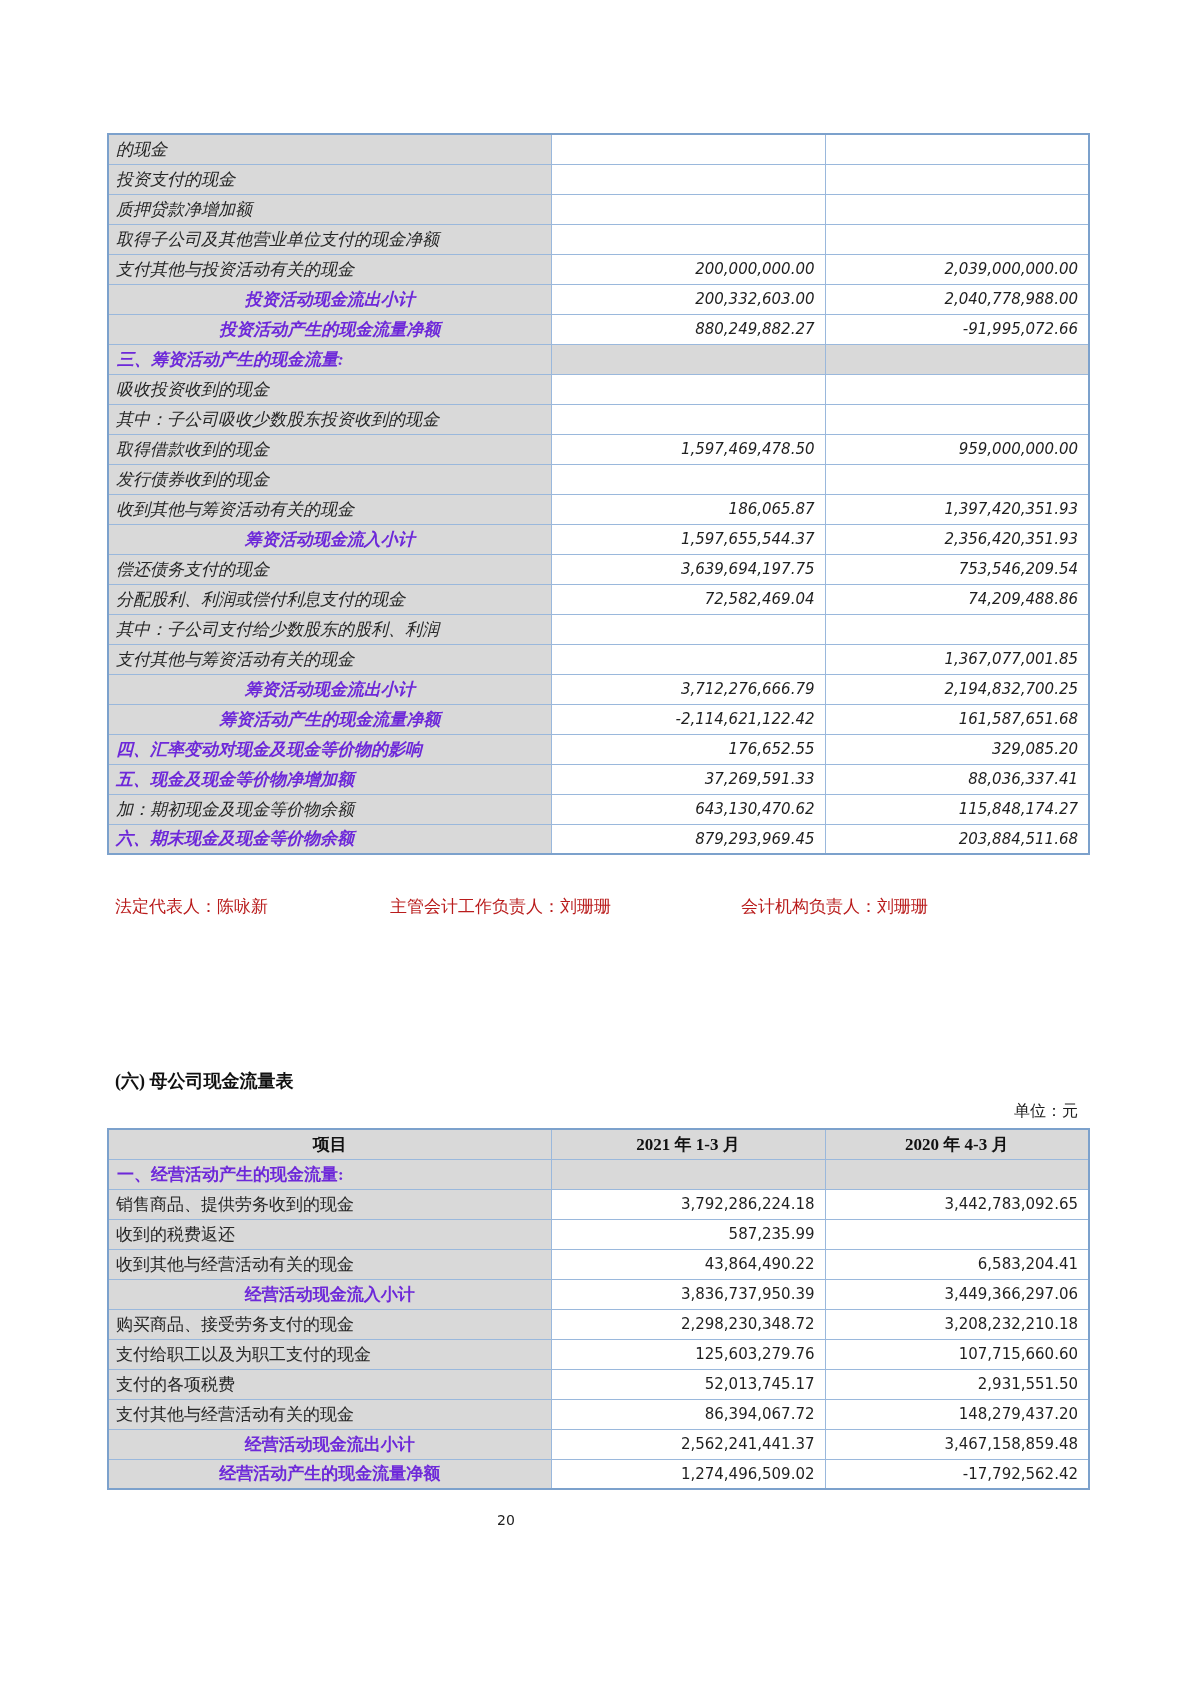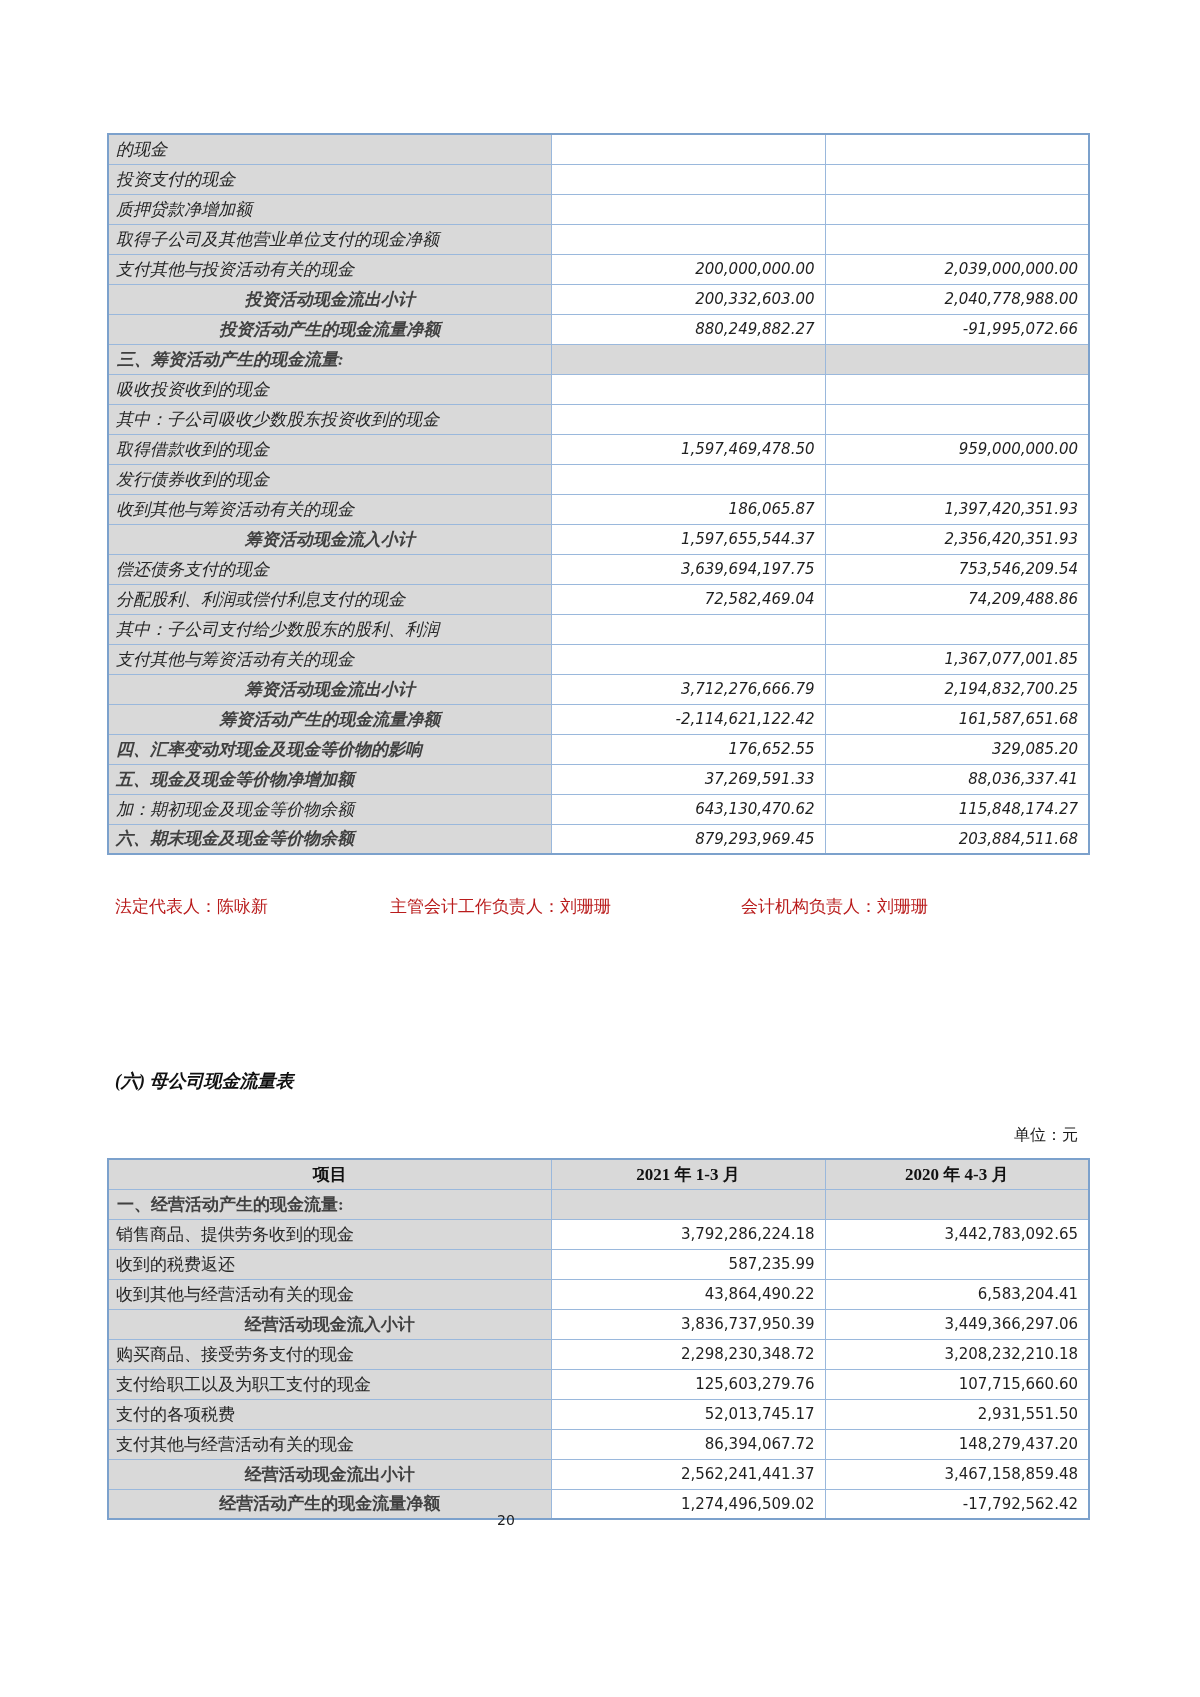--- a/index.html
+++ b/index.html
@@ -32,21 +32,21 @@
   }
   table.fin col.c1 { width: 443px; }
   table.fin col.c2 { width: 274px; }
   table.fin col.c3 { width: 264px; }
   td.label {
     background: #d9d9d9;
     padding-left: 7px;
     font-size: 17px;
     color: #262626;
   }
-  td.label.bold { font-weight: bold; color: #404040; }
+  td.label.bold { font-weight: bold; color: #6d28d9; }
   td.label.center { text-align: center; padding-left: 0; }
   td.val {
     background: #ffffff;
     text-align: right;
     padding-right: 10px;
     font-family: "DejaVu Sans", sans-serif;
     font-size: 15px;
     color: #1f1f1f;
   }
   tr.section td { background: #d9d9d9; padding-left: 8px; }
@@ -68,30 +68,29 @@
   .signatures .sig { position: absolute; top: 0; white-space: nowrap; }
   .sig1 { left: 8px; }
   .sig2 { left: 283px; }
   .sig3 { left: 634px; font-family: Liberation Serif, serif; }
   .section-title {
     margin-top: 150px;
     padding-left: 8px;
     font-size: 18px;
     font-weight: bold;
     color: #111;
-    font-style: italic;
   }
   .unit-line {
-    margin-top: 32px;
+    margin-top: 8px;
     text-align: right;
     padding-right: 10px;
     font-size: 16px;
     color: #1a1a1a;
   }
-  .t2 { margin-top: 12px; }
+  .t2 { margin-top: 6px; }
   .page-number {
     position: absolute;
     left: 0;
     width: 1012px;
     top: 1512px;
     text-align: center;
     font-family: "DejaVu Sans", sans-serif;
     font-size: 14px;
     color: #222;
   }

